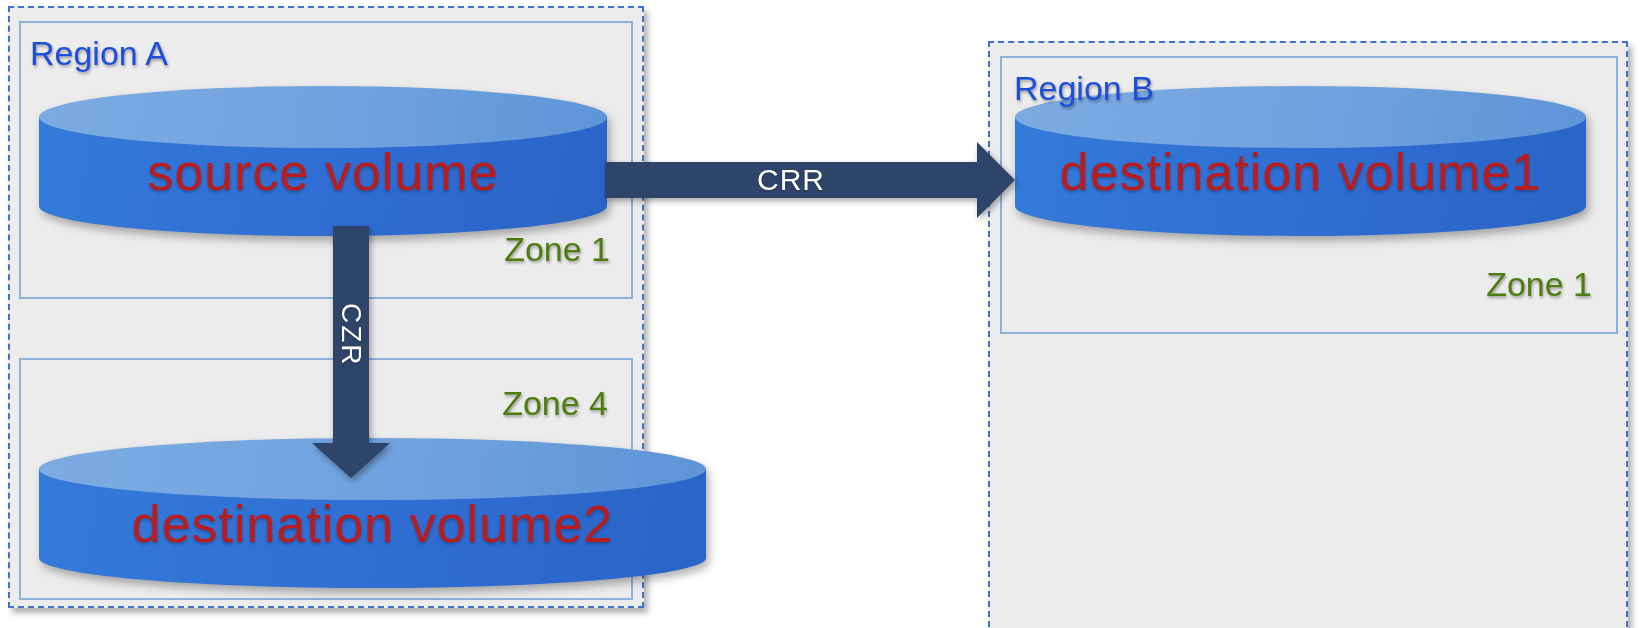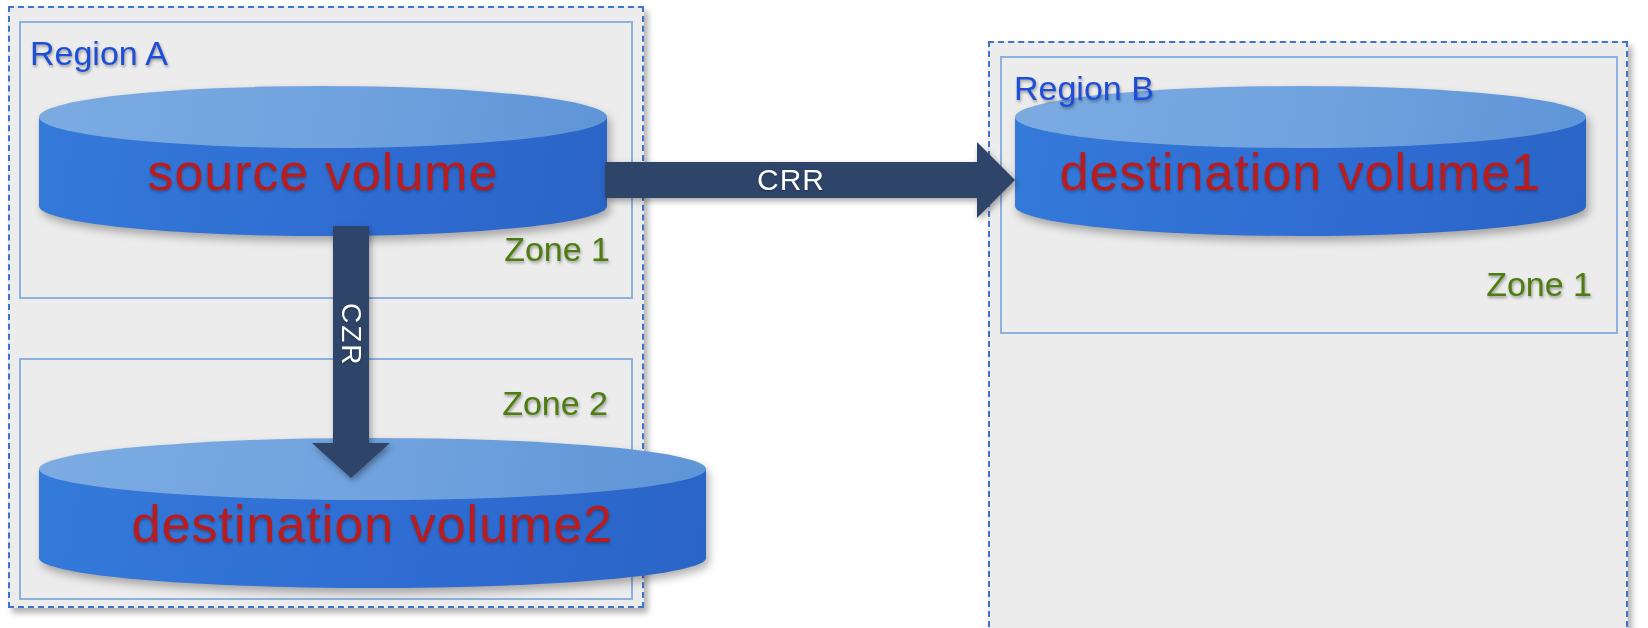--- a/index.html
+++ b/index.html
@@ -107,21 +107,21 @@
 <div class="canvas">
 
   <div class="region" style="left:8px; top:6px; width:636px; height:602px;">
     <span class="region-label" style="left:20px; top:26px;">Region A</span>
 
     <div class="zone" style="left:9px; top:13px; width:614px; height:278px;">
       <span class="zone-label" style="right:21px; bottom:28px;">Zone 1</span>
     </div>
 
     <div class="zone" style="left:9px; top:350px; width:614px; height:242px;">
-      <span class="zone-label" style="right:23px; top:24px;">Zone 2</span>
+      <span class="zone-label" style="right:23px; top:24px;">Zone 4</span>
     </div>
   </div>
 
   <div class="region" style="left:988px; top:6px; width:640px; height:616px;margin-top:35px;">
     <span class="region-label" style="left:24px; top:26px;">Region B</span>
 
     <div class="zone" style="left:10px; top:13px; width:618px; height:278px;">
       <span class="zone-label" style="right:24px; bottom:28px;">Zone 1</span>
     </div>
   </div>

